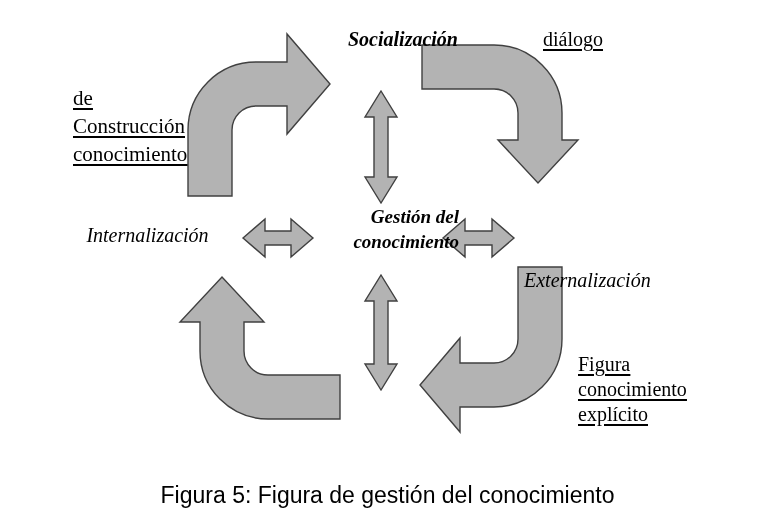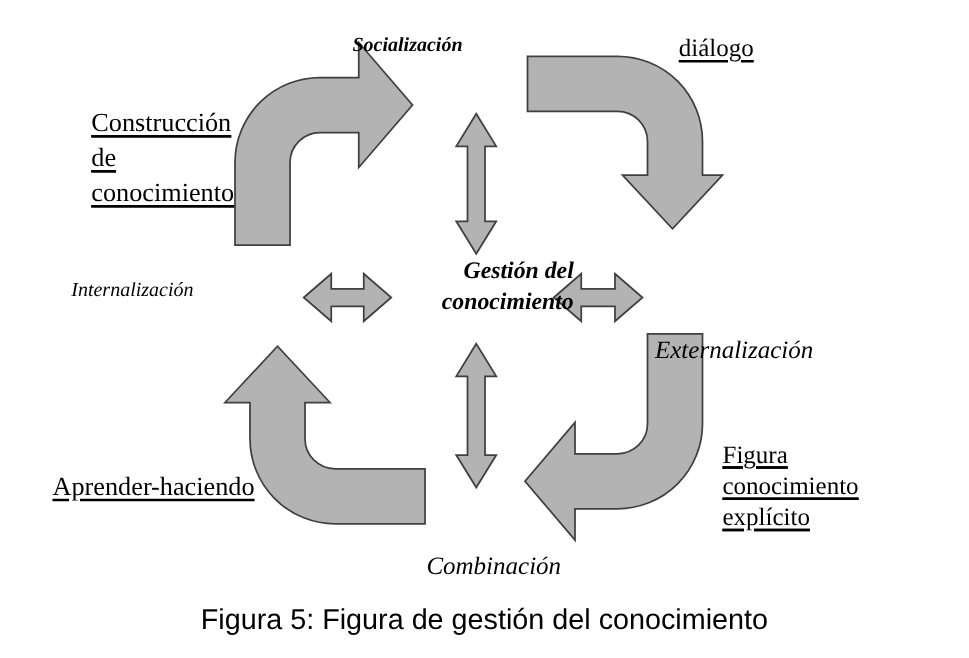--- a/index.html
+++ b/index.html
@@ -5,26 +5,26 @@
   html, body { margin:0; padding:0; background:#ffffff; }
   .canvas {
     position:relative; width:775px; height:526px; background:#ffffff;
     font-family:"Liberation Serif", serif; color:#000; overflow:hidden;
   }
   .arrow-layer { position:absolute; left:0; top:0; }
   .label { position:absolute; white-space:nowrap; }
   .u { text-decoration:underline; text-underline-offset:3px; }
   .u div { text-decoration:underline; text-underline-offset:3px; }
 
-  .lbl-socializacion { left:282px; top:28px; width:176px; text-align:left;
-    font-size:16px; font-weight:bold; font-style:italic; }
+  .lbl-socializacion { left:282px; top:28px; width:176px; text-align:right;
+    font-size:20px; font-weight:bold; font-style:italic; }
   .lbl-dialogo { left:543px; top:28px; font-size:20px;text-align:right; }
   .lbl-construccion { left:73px; top:84px; font-size:21px; line-height:28px; }
-  .lbl-internalizacion { left:57px; top:224px; width:181px; text-align:left;
-    font-size:16px; font-style:italic; }
+  .lbl-internalizacion { left:57px; top:224px; width:181px; text-align:center;
+    font-size:20px; font-style:italic; }
   .lbl-center { left:303px; top:204px; width:156px; text-align:right;
     font-size:19px; font-weight:bold; font-style:italic; line-height:25px; white-space:normal; }
   .lbl-externalizacion { left:524px; top:224px; font-size:20px; font-style:italic;margin-top:45px; }
   .lbl-aprender { left:42px; top:377px; font-size:21px; }
   .lbl-enlazar { left:578px; top:352px; font-size:20px; line-height:25px; }
   .lbl-combinacion { left:315px; top:442px; width:160px; text-align:center;
     font-size:20px; font-style:italic; }
   .caption { left:0; top:482px; width:775px; text-align:center;
     font-family:"Liberation Sans", sans-serif; font-size:23px; }
 </style>
@@ -58,39 +58,37 @@
 
     <path stroke-width="1.4" d="M 443 238 L 465 219 L 465 231 L 492 231 L 492 219 L 514 238 L 492 257 L 492 245
              L 465 245 L 465 257 Z" fill="#b3b3b3" stroke="#404040"></path>
   </svg>
 
   <div class="label lbl-socializacion">Socialización</div>
 
   <div class="label lbl-dialogo u">diálogo</div>
 
   <div class="label lbl-construccion u">
+    <div>de</div>
     <div>Construcción</div>
-    <div>de</div>
     <div>conocimiento</div>
   </div>
 
   <div class="label lbl-internalizacion">Internalización</div>
 
   <div class="label lbl-center">
     <div>Gestión del</div>
     <div>conocimiento</div>
   </div>
 
   <div class="label lbl-externalizacion">Externalización</div>
 
-  <div class="label lbl-aprender u">Aprender-haciendo</div>
 
   <div class="label lbl-enlazar u">
     <div>Figura</div>
     <div>conocimiento</div>
     <div>explícito</div>
   </div>
 
-  <div class="label lbl-combinacion">Combinación</div>
 
   <div class="label caption">Figura 5: Figura de gestión del conocimiento</div>
 
 </div>
 
 </body></html>

